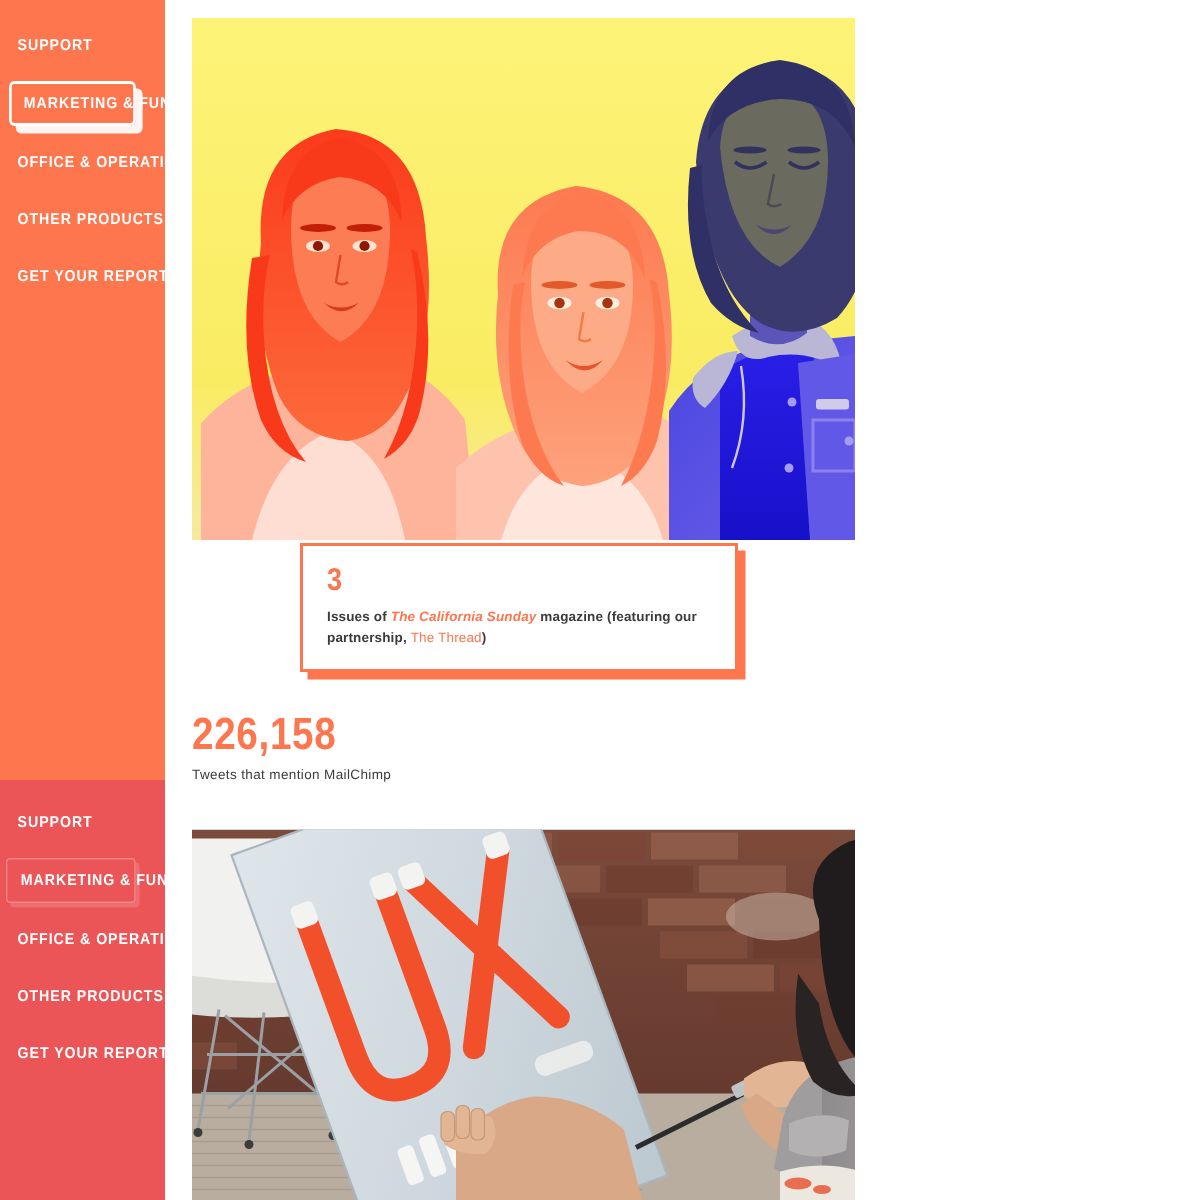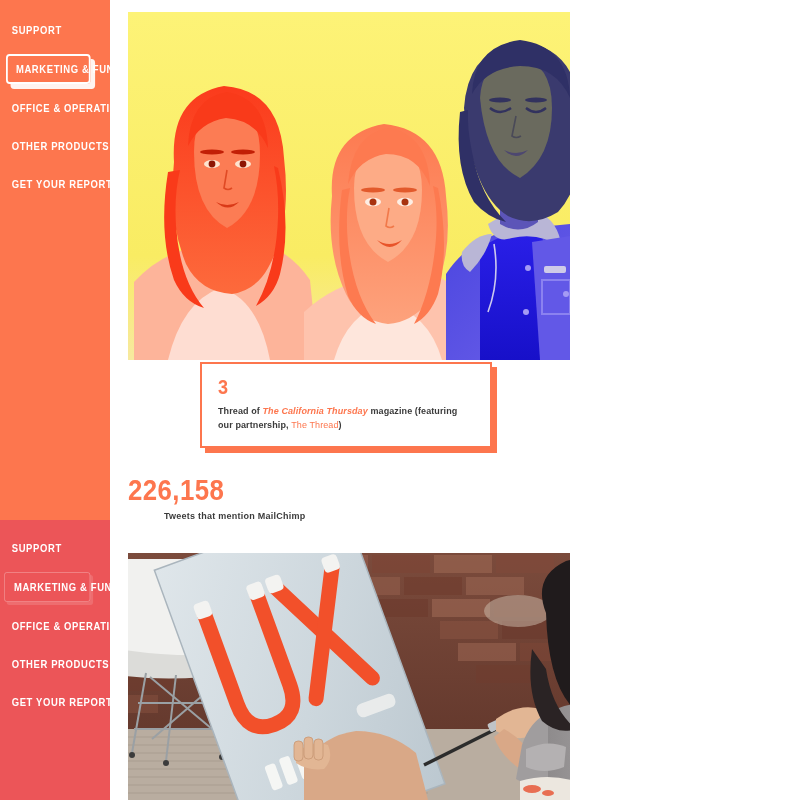--- a/index.html
+++ b/index.html
@@ -153,24 +153,23 @@
     font-weight: bold;
     color: #fd764e;
     line-height: 1;
     letter-spacing: 0.5px;
     transform: scaleX(0.86);
     transform-origin: left center;
   }
   .stat-label {
     margin-top: 6px;
     font-size: 9px;
-    font-weight: bold;
+    font-weight: normal;
     color: #3b3b3b;
     letter-spacing: 0.25px;
-    margin-left: 36px;
   }
 
   
   .photo2 {
     position: absolute;
     left: 0;
     top: 553px;
     width: 442px;
     height: 247px;
     overflow: hidden;
@@ -323,21 +322,21 @@
           <path d="M376 138 Q388 144 400 138 Q388 150 376 138 Z" fill="#4d4770"></path>
 
           <path d="M366 232 Q372 268 360 300" stroke="#cdc9ee" stroke-width="1.6" fill="none"></path>
         </g>
       </svg>
     </figure>
 
     <div class="callout">
       <div class="callout-number">3</div>
       <div class="callout-body">
-        <span>Thread of </span><span class="em">The California Thursday</span><span> magazine (featuring our partnership, </span><span class="lnk">The Thread</span><span>)</span>
+        <span>Issues of </span><span class="em">The California Sunday</span><span> magazine (featuring our partnership, </span><span class="lnk">The Thread</span><span>)</span>
       </div>
     </div>
 
     <div class="stat">
       <div class="stat-value">226,158</div>
       <div class="stat-label">Tweets that mention MailChimp</div>
     </div>
 
     <figure class="photo2">
       <svg viewBox="0 0 442 247" preserveAspectRatio="xMidYMid slice" aria-hidden="true">

